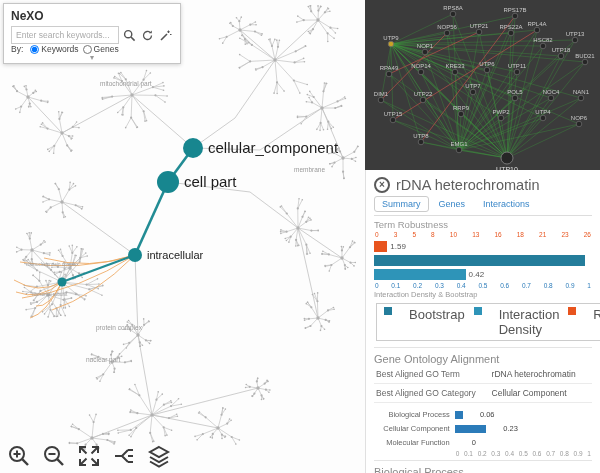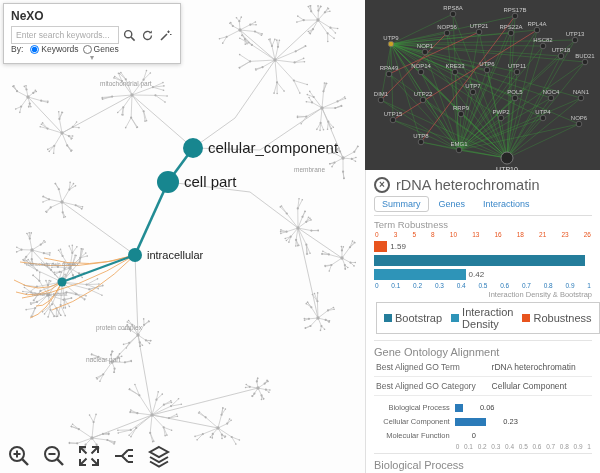--- a/index.html
+++ b/index.html
@@ -41,23 +41,23 @@
   .tab{font-size:9px;color:#3a87c8;background:none;border:1px solid transparent;padding:2px 7px;cursor:pointer;font-family:inherit}
   .tab.active{border:1px solid #ccc;border-radius:3px}
   .term-id{font-size:10.5px;color:#8a8a8a;padding:3px 0 1px}
   .chart-title{font-size:9.5px;color:#999;text-align:left;margin:2px 0 1px}
   .axis{display:flex;justify-content:space-between;font-size:6.5px;padding:0 1px}
   .top-axis{color:#e8541e}
   .bottom-axis{color:#2b7bb9}
   .rob-row{height:12px;margin:2px 0;display:flex;align-items:center}
   .rob-bar{height:11px;flex:none}
   .rob-label{font-size:8px;color:#555;margin-left:3px}
-  .axis-caption{font-size:7.5px;color:#999;text-align:right;margin:1px 0 2px}
+  .axis-caption{font-size:7.5px;color:#999;text-align:left;margin:1px 0 2px}
   .legend{display:inline-flex;gap:9px;border:1px solid #ccc;padding:3px 7px;margin:1px 0 3px 2px}
-  .legend-item{display:flex;align-items:center;gap:3px;font-size:11px;color:#555}
+  .legend-item{display:flex;gap:17px;font-size:13px;color:#555}
   .legend-sq{width:8px;height:8px;flex:none}
   .section-heading{font-size:11px;color:#8a8a8a;border-top:1px solid #e4e4e4;padding-top:5px;margin-top:3px}
   .go-row{display:flex;font-size:8.5px;color:#666;border-bottom:1px solid #ebebeb;padding:4px 2px}
   .go-row .gl{flex:0 0 54%}
   .go-row .gv{flex:1;color:#555}
   #go-chart{margin-top:5px}
   .gc-row{display:flex;align-items:center;height:13px;margin:1px 0}
   .gc-label{flex:0 0 37%;text-align:right;font-size:7.5px;color:#666;padding-right:5px}
   .gc-track{flex:1;display:flex;align-items:center}
   .gc-bar{height:8px}

